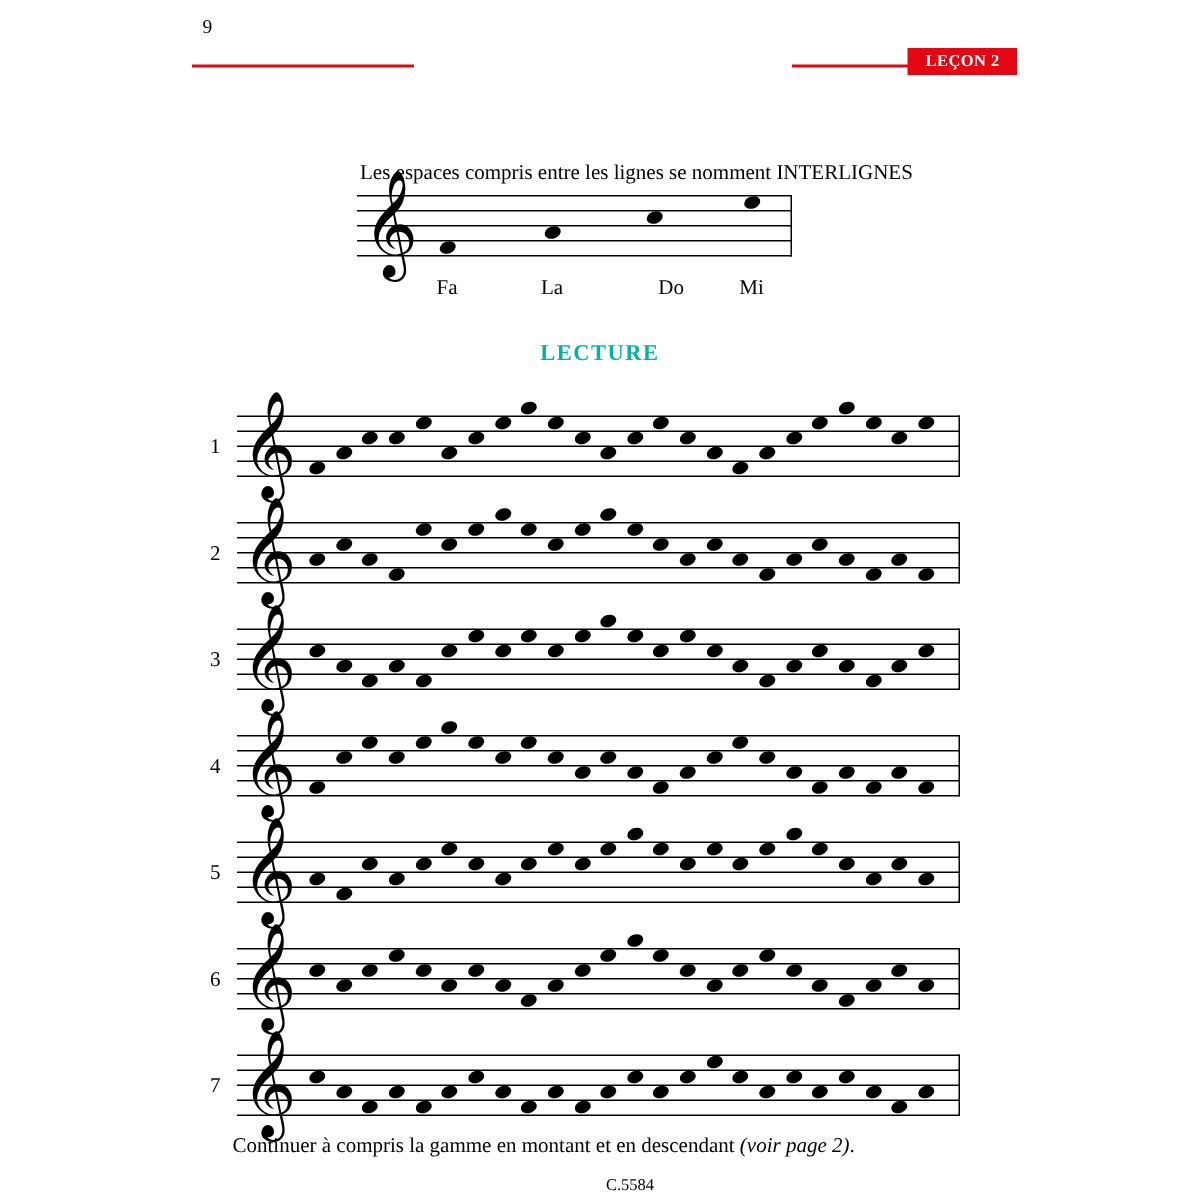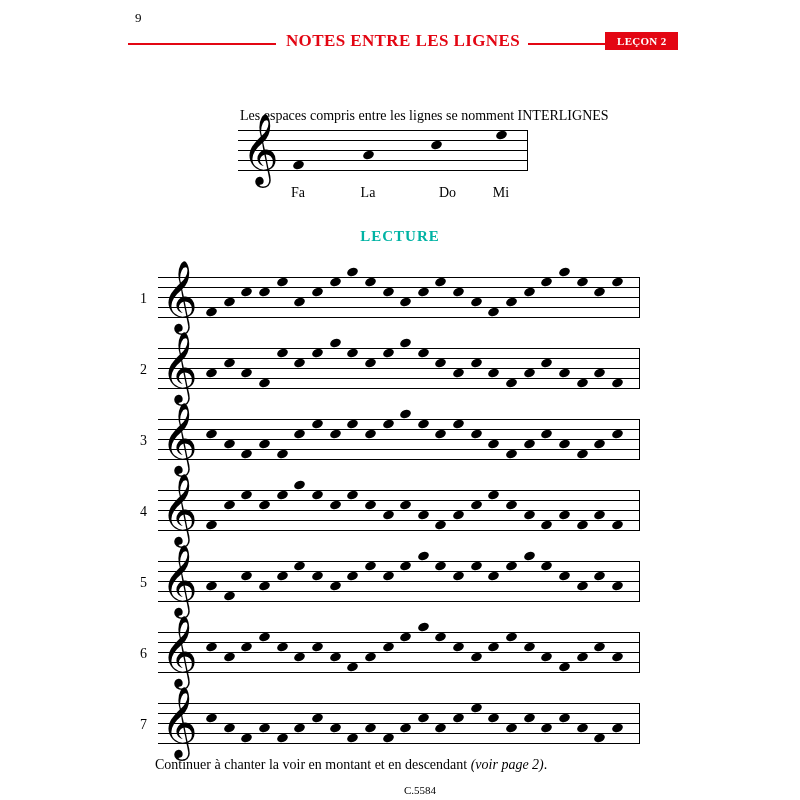--- a/index.html
+++ b/index.html
@@ -160,21 +160,20 @@
   }
 </style>
 </head>
 <body>
 
 <div class="page-number">9</div>
 
 <div class="title-band">
   <div class="title-rule left"></div>
   <div class="title-rule right"></div>
-  <div class="title-text">NOTES ENTRE LES LIGNES</div>
   <div class="lesson-tag">LEÇON 2</div>
 </div>
 
 <div class="intro-text">Les espaces compris entre les lignes se nomment INTERLIGNES</div>
 
 <div class="demo-wrap">
   <div class="staff" style="left:0;top:0;width:290px;height:42px;">
     <div class="line" style="top:0px;"></div>
     <div class="line" style="top:10px;"></div>
     <div class="line" style="top:20px;"></div>
@@ -433,16 +432,16 @@
       <div class="note" style="left: 365.739px; top: 11px;"></div>
       <div class="note" style="left: 383.391px; top: 21px;"></div>
       <div class="note" style="left: 401.043px; top: 11px;"></div>
       <div class="note" style="left: 418.696px; top: 21px;"></div>
       <div class="note" style="left: 436.348px; top: 31px;"></div>
       <div class="note" style="left: 454px; top: 21px;"></div>
     </div>
   </div>
 
 <div class="footer-note">
-  <span>Continuer à chanter la voir en montant et en descendant</span>
+  <span>Continuer à compris la gamme en montant et en descendant</span>
   <i>(voir page 2)</i><span>.</span>
 </div>
 <div class="footer-code">C.5584</div>
 
 </body></html>

